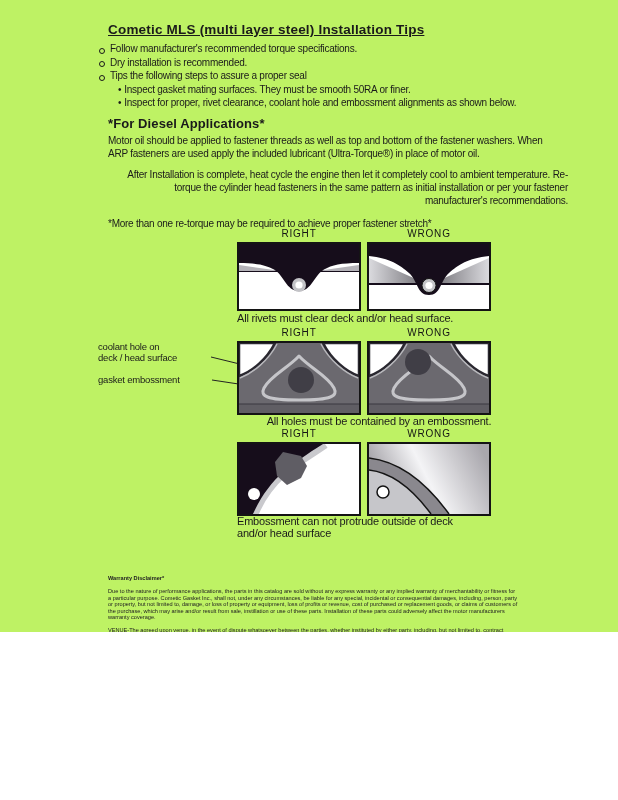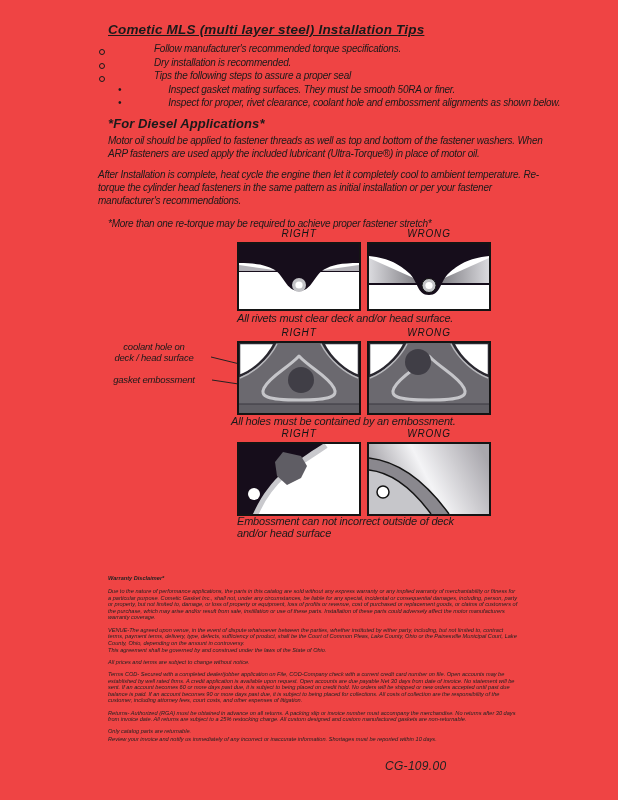--- a/index.html
+++ b/index.html
@@ -1,41 +1,41 @@
 <!DOCTYPE html>
 <html style="--ink: #1a1a1a; --diagramBlack: #160d1b; --panelGray: #6b696f; --holeGray: #403e46; --rimGray: #c5c5c9; --sliverGray: #b4b2b8; --blobGray: #5f5d64;"><head>
 <meta charset="utf-8">
 <style>
   html,body{margin:0;padding:0;background:#ffffff;}
   .page{
-    position:relative;width:618px;height:800px;background:#ef4444;overflow:hidden;
-    font-family:"Liberation Sans", sans-serif;color:var(--ink,#1a1a1a);font-style:italic;
+    position:relative;width:618px;height:632px;background:#bef264;overflow:hidden;
+    font-family:"Liberation Sans", sans-serif;color:var(--ink,#1a1a1a);
   }
   .abs{position:absolute;}
   .title{
     left:108px;top:22px;font-size:13.5px;font-weight:bold;
     text-decoration:underline;letter-spacing:.2px;
   }
   .body-txt{font-size:10px;line-height:13px;letter-spacing:-.25px;}
   .bullets{left:99px;top:42px;width:470px;}
-  .b{display:flex;align-items:flex-end;margin-bottom:.5px;gap:44px;}
+  .b{display:flex;align-items:center;margin-bottom:.5px;}
   .b .ring{flex:0 0 auto;width:4px;height:4px;border:1px solid var(--ink,#1a1a1a);
     border-radius:50%;margin:4px 5px 0 0;}
   .b.sub{margin-left:19px;}
   .b .dot{flex:0 0 auto;font-size:10px;margin:0 3px 0 0;}
   .sec-h{left:108px;top:116px;font-size:13px;font-weight:bold;letter-spacing:.1px;}
   .para1{left:108px;top:134px;width:448px;}
-  .para2{left:98px;top:168px;width:448px;}
+  .para2{left:120px;top:168px;width:448px;text-align:right;}
   .note{left:108px;top:217px;width:448px;}
   .dlab{width:124px;text-align:center;font-size:10px;letter-spacing:.8px;color:#141414;}
   .panel{width:120px;height:65px;border:2px solid #141414;background:#fff;}
   .panel.tall{height:70px;}
   .panel svg{display:block;}
   .cap{font-size:11px;letter-spacing:-.2px;}
-  .ann{width:112px;text-align:center;font-size:9.5px;line-height:11px;letter-spacing:-.2px;white-space:pre-line;}
+  .ann{width:112px;text-align:left;font-size:9.5px;line-height:11px;letter-spacing:-.2px;white-space:pre-line;}
   .legal{
     left:108px;top:575px;width:512px;transform:scale(.8);transform-origin:0 0;
     font-size:7px;line-height:8.3px;letter-spacing:0;color:#222;
   }
   .legal .lh{font-weight:bold;margin:0 0 8px 0;}
   .legal p{margin:0 0 7px 0;white-space:pre-line;}
   .footer-code{left:385px;top:759px;font-size:12px;letter-spacing:.3px;color:#222;}
   
   .f-blk{fill:var(--diagramBlack,#160d1b);}
   .s-blk{stroke:var(--diagramBlack,#160d1b);}
@@ -156,21 +156,21 @@
       <line x1="0" y1="61" x2="120" y2="61" stroke="#3b3941" stroke-width="1.2"></line>
       <path d="M0,0 H36 C28,16 13,29 0,33 Z" fill="#ffffff" stroke="#2a2830" stroke-width="2.5"></path>
       <path d="M120,0 H84 C92,16 107,29 120,33 Z" fill="#ffffff" stroke="#2a2830" stroke-width="2.5"></path>
       <path d="M38,1 C30,17 14,30 1,35" fill="none" stroke="#b9b9bd" stroke-width="1.4"></path>
       <path d="M82,1 C90,17 106,30 119,35" fill="none" stroke="#b9b9bd" stroke-width="1.4"></path>
       <path d="M60,13 C71,25 89,33 95,45 C99,53 93,57 60,57 C27,57 21,53 25,45 C31,33 49,25 60,13 Z" fill="none" class="s-rim" stroke-width="3" stroke-linejoin="round"></path>
       <circle cx="49" cy="19" r="13" class="f-hole"></circle>
     </svg>
   </div>
 
-  <div class="abs cap" style="left:231px;top:415px;width:250px;">All holes must be contained by an embossment.</div>
+  <div class="abs cap" style="left:254px;top:415px;width:250px;text-align:center">All holes must be contained by an embossment.</div>
 
   <div class="abs dlab" style="left:237px;top:428px">RIGHT</div>
   <div class="abs dlab" style="left:367px;top:428px">WRONG</div>
 
   <div class="abs panel tall" style="left:237px;top:442px">
     <svg width="120" height="70" viewBox="0 0 120 70">
       <rect width="120" height="70" fill="#ffffff"></rect>
       <path d="M86,0 C70,11 55,20 44,29 C33,39 22,53 15,70" fill="none" stroke="#c9c9cd" stroke-width="9"></path>
       <path d="M0,0 H84 C68,10 55,19 44,28 C33,38 22,52 14,70 H0 Z" class="f-blk"></path>
       <polygon points="44,8 62,12 68,22 62,34 48,41 38,32 36,18" class="f-blob"></polygon>
@@ -190,21 +190,21 @@
       <rect width="120" height="70" fill="#ffffff"></rect>
       <path d="M0,0 H120 V70 H80 C54,34 26,17 0,14 Z" fill="url(#bandGrad)"></path>
       <path d="M0,14 C26,17 54,34 80,70 H62 C40,40 18,28 0,26 Z" fill="#8a888e"></path>
       <path d="M0,26 C18,28 40,40 62,70 H0 Z" fill="#c6c6ca"></path>
       <path d="M0,14 C26,17 54,34 80,70" fill="none" stroke="#141414" stroke-width="1.5"></path>
       <path d="M0,26 C18,28 40,40 62,70" fill="none" stroke="#141414" stroke-width="1.5"></path>
       <circle cx="14" cy="48" r="6" fill="#ffffff" stroke="#141414" stroke-width="1.5"></circle>
     </svg>
   </div>
 
-  <div class="abs cap" style="left:237px;top:515px;width:235px">Embossment can not incorrect outside of deck and/or head surface</div>
+  <div class="abs cap" style="left:237px;top:515px;width:235px">Embossment can not protrude outside of deck and/or head surface</div>
 
   <div class="abs legal">
     <div class="lh">Warranty Disclaimer*</div>
     <p>Due to the nature of performance applications, the parts in this catalog are sold without any express warranty or any implied warranty of merchantability or fitness for a particular purpose. Cometic Gasket Inc., shall not, under any circumstances, be liable for any special, incidental or consequential damages, including, person, party or property, but not limited to, damage, or loss of property or equipment, loss of profits or revenue, cost of purchased or replacement goods, or claims of customers of the purchase, which may arise and/or result from sale, instillation or use of these parts. Installation of these parts could adversely affect the motor manufacturers warranty coverage.</p>
     <p>VENUE-The agreed upon venue, in the event of dispute whatsoever between the parties, whether instituted by either party, including, but not limited to, contract terms, payment terms, delivery, type, defects, sufficiency of product, shall be the Court of Common Pleas, Lake County, Ohio or the Painesville Municipal Court, Lake County, Ohio, depending on the amount in controversy.
 This agreement shall be governed by and construed under the laws of the State of Ohio.</p>
     <p>All prices and terms are subject to change without notice.</p>
     <p>Terms COD- Secured with a completed dealer/jobber application on File, COD-Company check with a current credit card number on file. Open accounts may be established by well rated firms. A credit application is available upon request. Open accounts are due payable Net 30 days from date of invoice. No statement will be sent. If an account becomes 60 or more days past due, it is subject to being placed on credit hold. No orders will be shipped or new orders accepted until past due balance is paid. If an account becomes 90 or more days past due, it is subject to being placed for collections. All costs of collection are the responsibility of the customer, including attorney fees, court costs, and other expenses of litigation.</p>
     <p>Returns- Authorized (RGA) must be obtained in advance on all returns. A packing slip or invoice number must accompany the merchandise. No returns after 30 days from invoice date. All returns are subject to a 25% restocking charge. All custom designed and custom manufactured gaskets are non-returnable.</p>
     <p>Only catalog parts are returnable.

